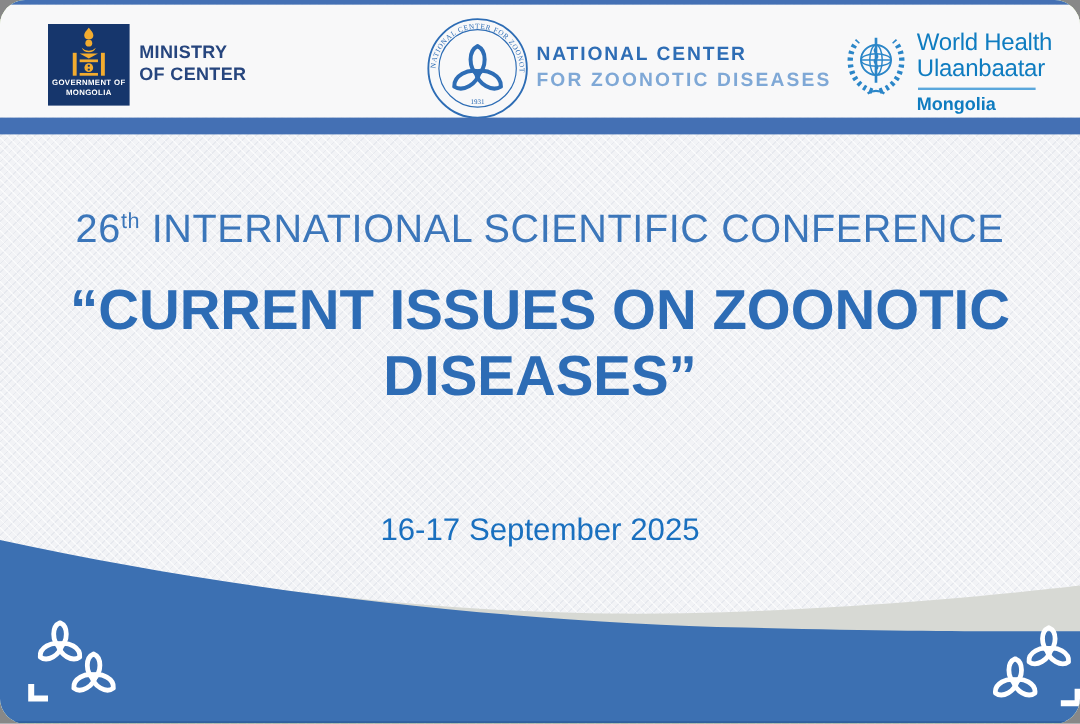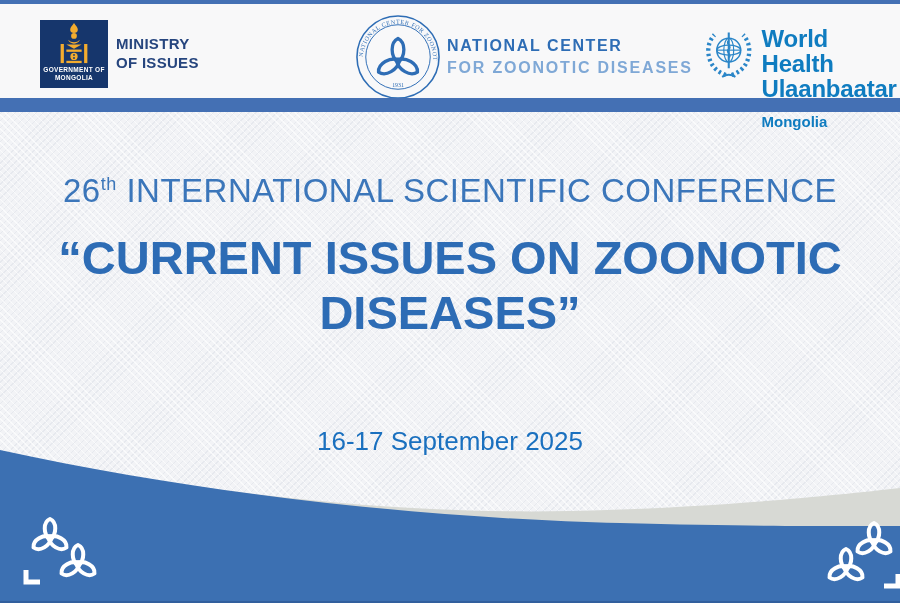--- a/index.html
+++ b/index.html
@@ -1,19 +1,19 @@
 <!DOCTYPE html>
 <html><head>
 <meta charset="utf-8">
 <style>
   * { margin:0; padding:0; box-sizing:border-box; }
   body { font-family:"Liberation Sans", sans-serif; background:#888; }
   .page {
     position:relative; width:900px; height:603px; overflow:hidden;
-    background:#bef264; margin:0 auto;
+    background:#bef264; margin:0 auto;border-radius:21px;
   }
   
   .canvas-texture {
     position:absolute; inset:0;
     background-color:#f2f3f6;
     background-image:
       repeating-linear-gradient(45deg, rgba(255,255,255,.65) 0 1px, rgba(0,0,0,0) 1px 5px),
       repeating-linear-gradient(135deg, rgba(203,209,220,.30) 0 1px, rgba(0,0,0,0) 1px 5px);
   }
   .topbar { position:absolute; left:0; top:0; width:900px; height:4px; background:#4470b4; }
@@ -34,21 +34,21 @@
 
   
   .nczd { position:absolute; left:355px; top:10px; display:flex; align-items:center; }
   .nczd-text { margin-left:6px; font-family:Liberation Sans, sans-serif; }
   .nczd-name1 { color:#2e6db5; font-size:16px; letter-spacing:1.6px; font-weight:bold; }
   .nczd-name2 { color:#7fa8d6; font-size:16px; letter-spacing:1.8px; margin-top:4px; font-weight:bold; }
 
   
   .who { position:absolute; left:703px; top:22px; display:flex; align-items:flex-start; }
   .who-text { margin-left:7px; }
-  .who-name { color:#0f7cc0; font-weight:bold; font-size:24px; line-height:1.05; letter-spacing:-.2px; }
+  .who-name { color:#0f7cc0; font-weight:normal; font-size:20px; line-height:1.05; letter-spacing:-.2px; }
   .who-rule { width:98px; height:2px; background:#5aa7dc; margin:5px 0 4px 1px; }
   .who-region { color:#0f7cc0; font-weight:bold; font-size:15px; }
 
   
   .content { position:absolute; left:0; top:112px; width:900px; text-align:center; }
   .conf-title { margin-top:60px; color:#3b76ba; font-size:33px; letter-spacing:.5px; }
   .conf-title sup { font-size:18px; vertical-align:super; }
   .headline {
     margin:20px auto 0; max-width:810px; color:#2d6cb5;
     font-size:47px; font-weight:bold; line-height:1.18; letter-spacing:0;
@@ -88,21 +88,21 @@
           <circle cx="15" cy="33.4" r="1" fill="#16366c"></circle>
           <circle cx="15" cy="36.6" r="1" fill="#16366c"></circle>
         </svg>
         <div class="moh-caption">
           <div>GOVERNMENT OF</div>
           <div>MONGOLIA</div>
         </div>
       </div>
       <div class="moh-name">
         <div>MINISTRY</div>
-        <div>OF ISSUES</div>
+        <div>OF CENTER</div>
       </div>
     </div>
 
     <div class="nczd">
       <svg width="86" height="86" viewBox="0 0 88 88">
         <circle cx="44" cy="44" r="42" fill="none" stroke="#2e6db5" stroke-width="1.6"></circle>
         <circle cx="44" cy="44" r="33" fill="none" stroke="#2e6db5" stroke-width="1"></circle>
         <path id="sealArc" d="M 8,46 A 36,36 0 0 1 80,46" fill="none" stroke="none"></path>
         <text font-family="Liberation Serif, serif" font-size="6.2" fill="#2e6db5" letter-spacing="0.6">
           <textPath href="#sealArc" startOffset="2">NATIONAL CENTER FOR ZOONOTIC DISEASES</textPath>

